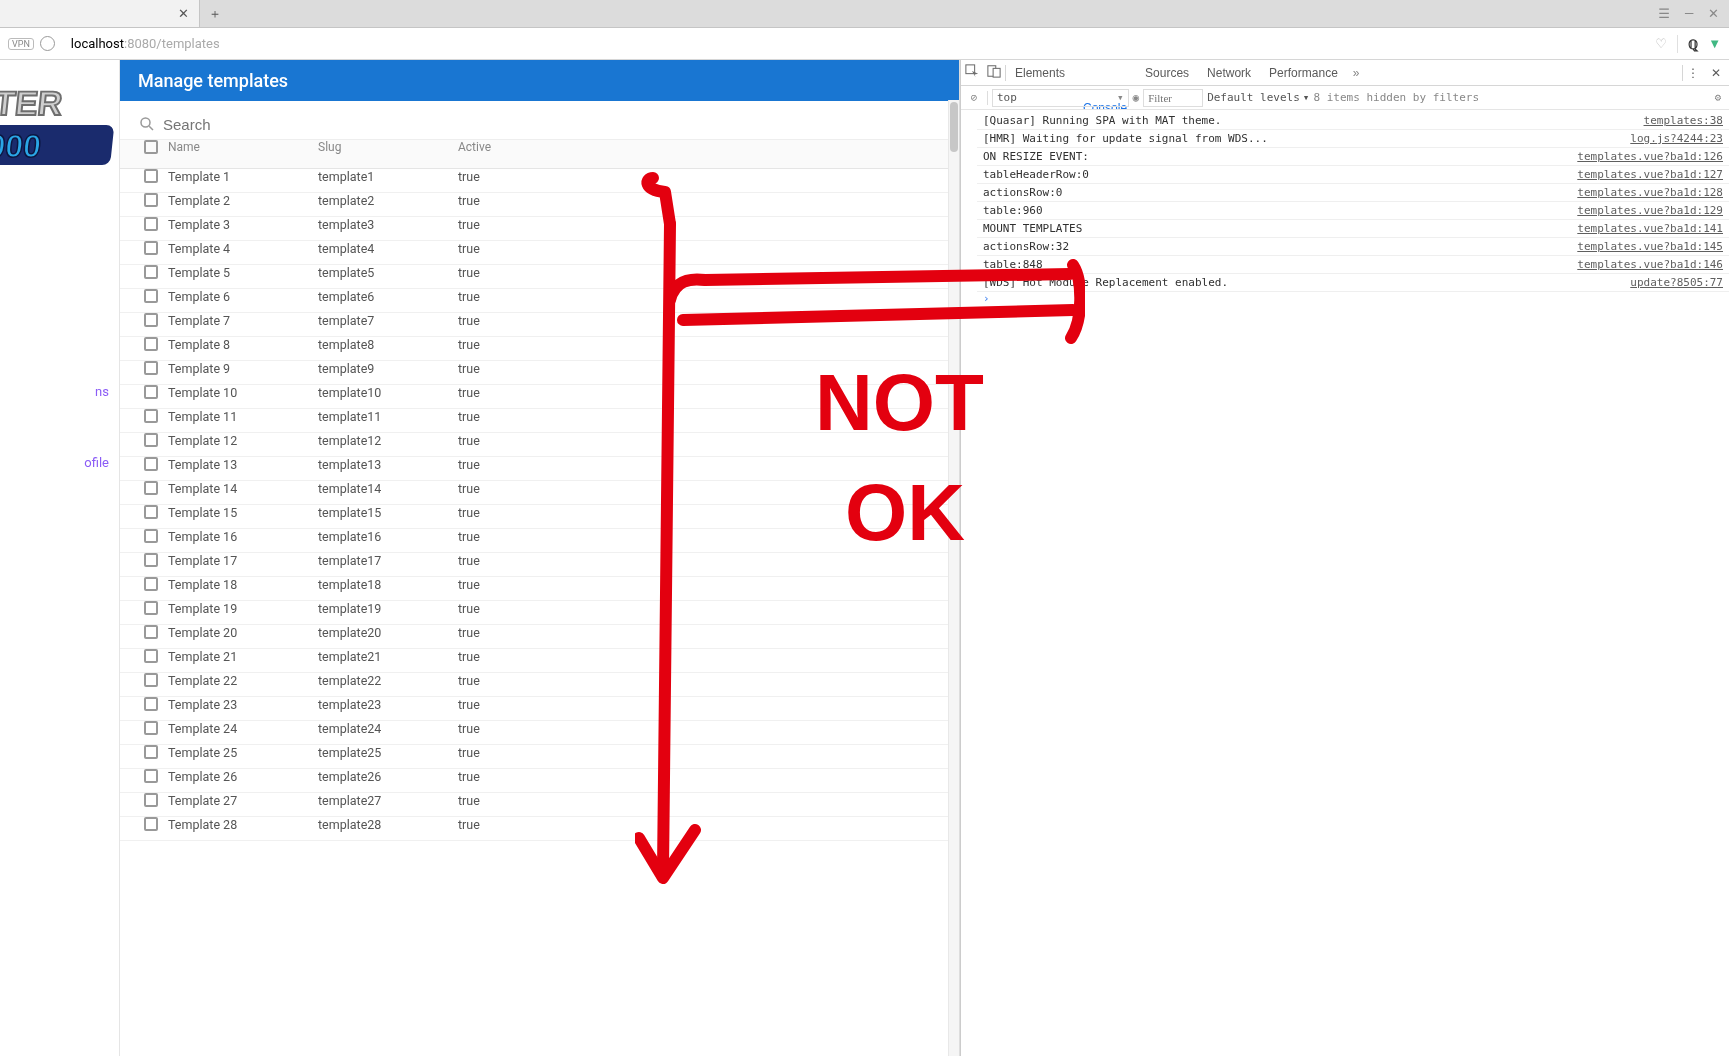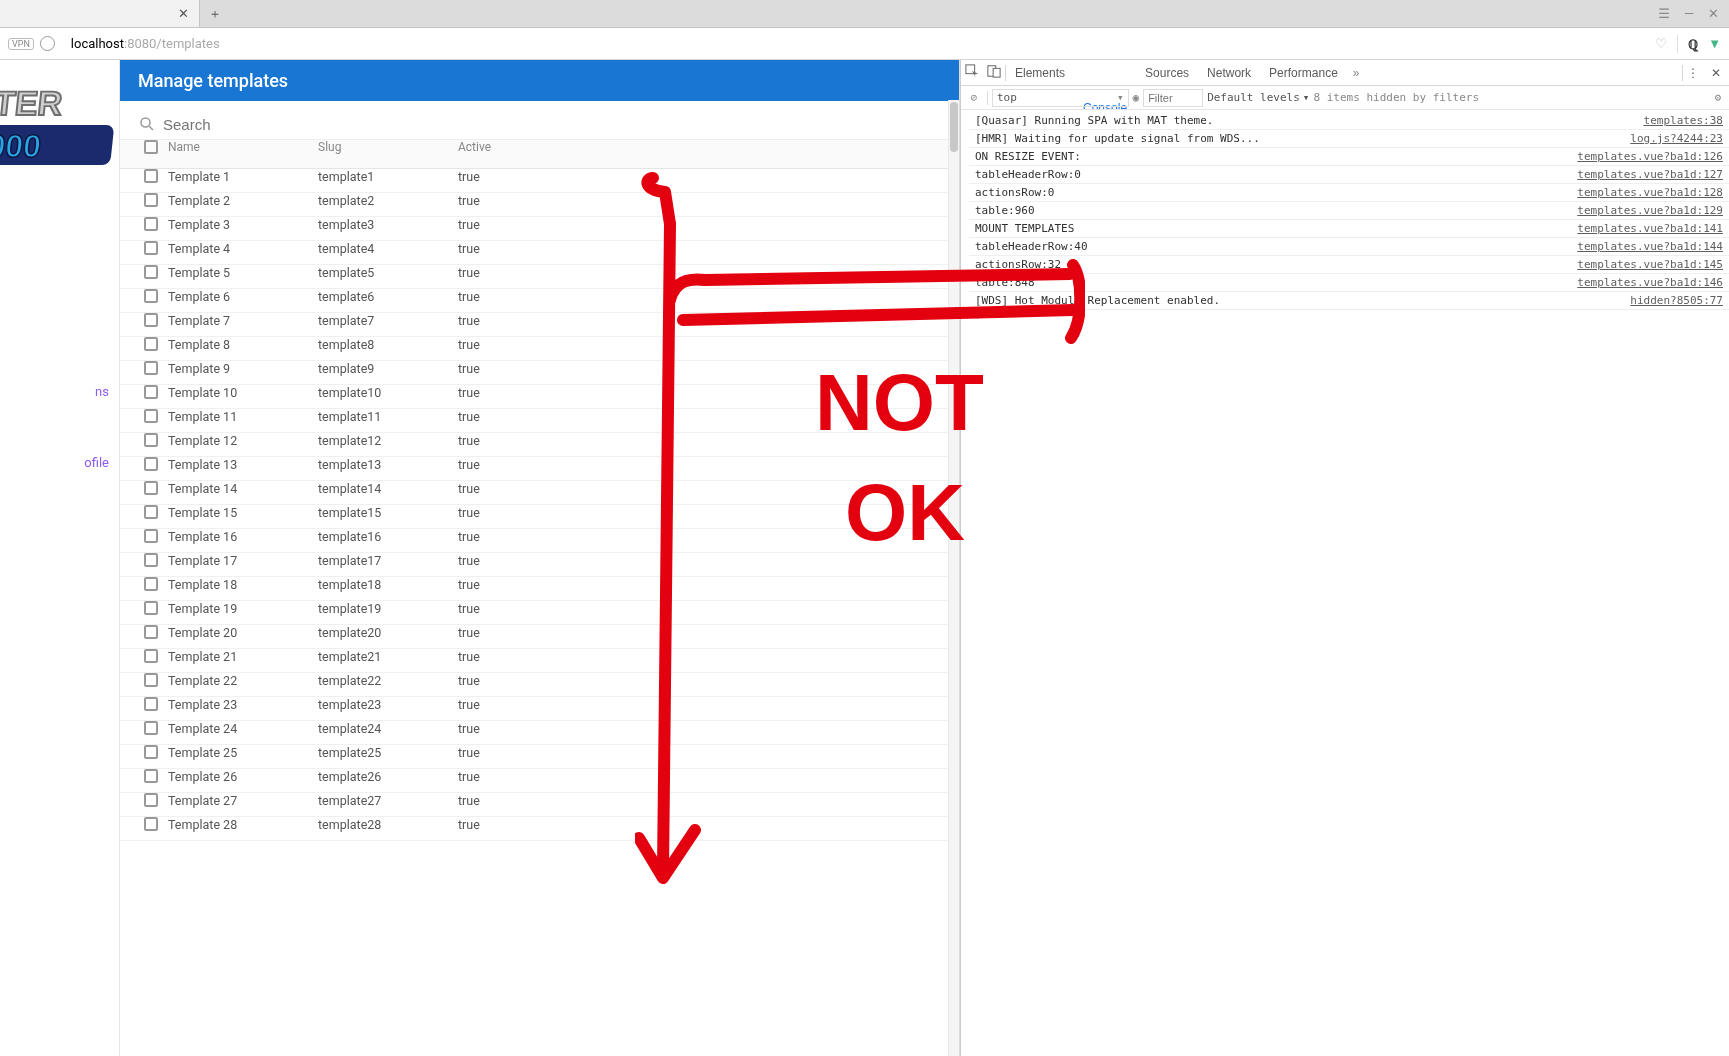--- a/index.html
+++ b/index.html
@@ -58,25 +58,25 @@
   .dt-tab { padding:0 9px; height:100%; display:flex; align-items:center; cursor:pointer;}
   .dt-tab.active { color:#1a73e8; border-bottom:2px solid #1a73e8;margin-top:36px;}
   .dt-top .spacer{flex:1;}
   .dt-top .more{padding:0 6px;color:#888;}
   .dt-top .kebab{padding:0 4px;}
   .dt-top .closex{padding:0 8px;}
   .dt-filter { display:flex; align-items:center; height:24px; border-bottom:1px solid #e5e5e5; gap:4px; padding:0 4px;}
   .dt-filter .nosym{color:#888; width:18px; text-align:center;}
   .dt-filter .ctx{display:flex;align-items:center;border:1px solid #ddd;height:18px;padding:0 4px;gap:20px;color:#555;}
   .dt-filter .ctx .caret{color:#888;}
-  .dt-filter input{border:1px solid #ddd; height:18px; padding:0 4px; font-family:Liberation Sans, sans-serif; font-size:11px;width:60px;}
+  .dt-filter input{border:1px solid #ddd; height:18px; padding:0 4px; font-family:Liberation Serif, serif; font-size:11px;width:60px;}
   .dt-filter .levels{display:flex;align-items:center;gap:3px;color:#555;}
   .dt-filter .hidden{color:#888;}
   .dt-filter .gear{margin-left:auto;color:#888;padding:0 4px;}
-  .console-body { flex:1; overflow:auto; padding:2px 0 0 8px; background:#fff;}
+  .console-body { flex:1; overflow:auto; padding:2px 0 0 16px; background:#fff;}
   .log-row { display:flex; padding:1px 6px; line-height:15px; color:#303030;}
   .log-row .src { margin-left:auto; color:#5f5f5f; text-decoration:underline; white-space:nowrap; padding-left:12px;}
   .log-row.sep{border-bottom:1px solid #efefef;}
   .prompt{color:#367cf1; padding-left:6px;}
 </style>
 </head>
 <body>
 
 <div class="browser-tabs">
   <div class="tab">
@@ -461,32 +461,28 @@
           </div>
           <div class="log-row sep">
             <span>table:960</span>
             <span class="src">templates.vue?ba1d:129</span>
           </div>
           <div class="log-row sep">
             <span>MOUNT TEMPLATES</span>
             <span class="src">templates.vue?ba1d:141</span>
           </div>
           <div class="log-row sep">
-            <span>tableHeaderRow:40</span>
-            <span class="src">templates.vue?ba1d:144</span>
-          </div>
-          <div class="log-row sep">
             <span>actionsRow:32</span>
             <span class="src">templates.vue?ba1d:145</span>
           </div>
           <div class="log-row sep">
             <span>table:848</span>
             <span class="src">templates.vue?ba1d:146</span>
           </div>
           <div class="log-row sep">
             <span>[WDS] Hot Module Replacement enabled.</span>
-            <span class="src">hidden?8505:77</span>
+            <span class="src">update?8505:77</span>
           </div>
         </div>
       <div class="prompt">›</div>
     </div>
   </div>
 </div>
 
 </body></html>

